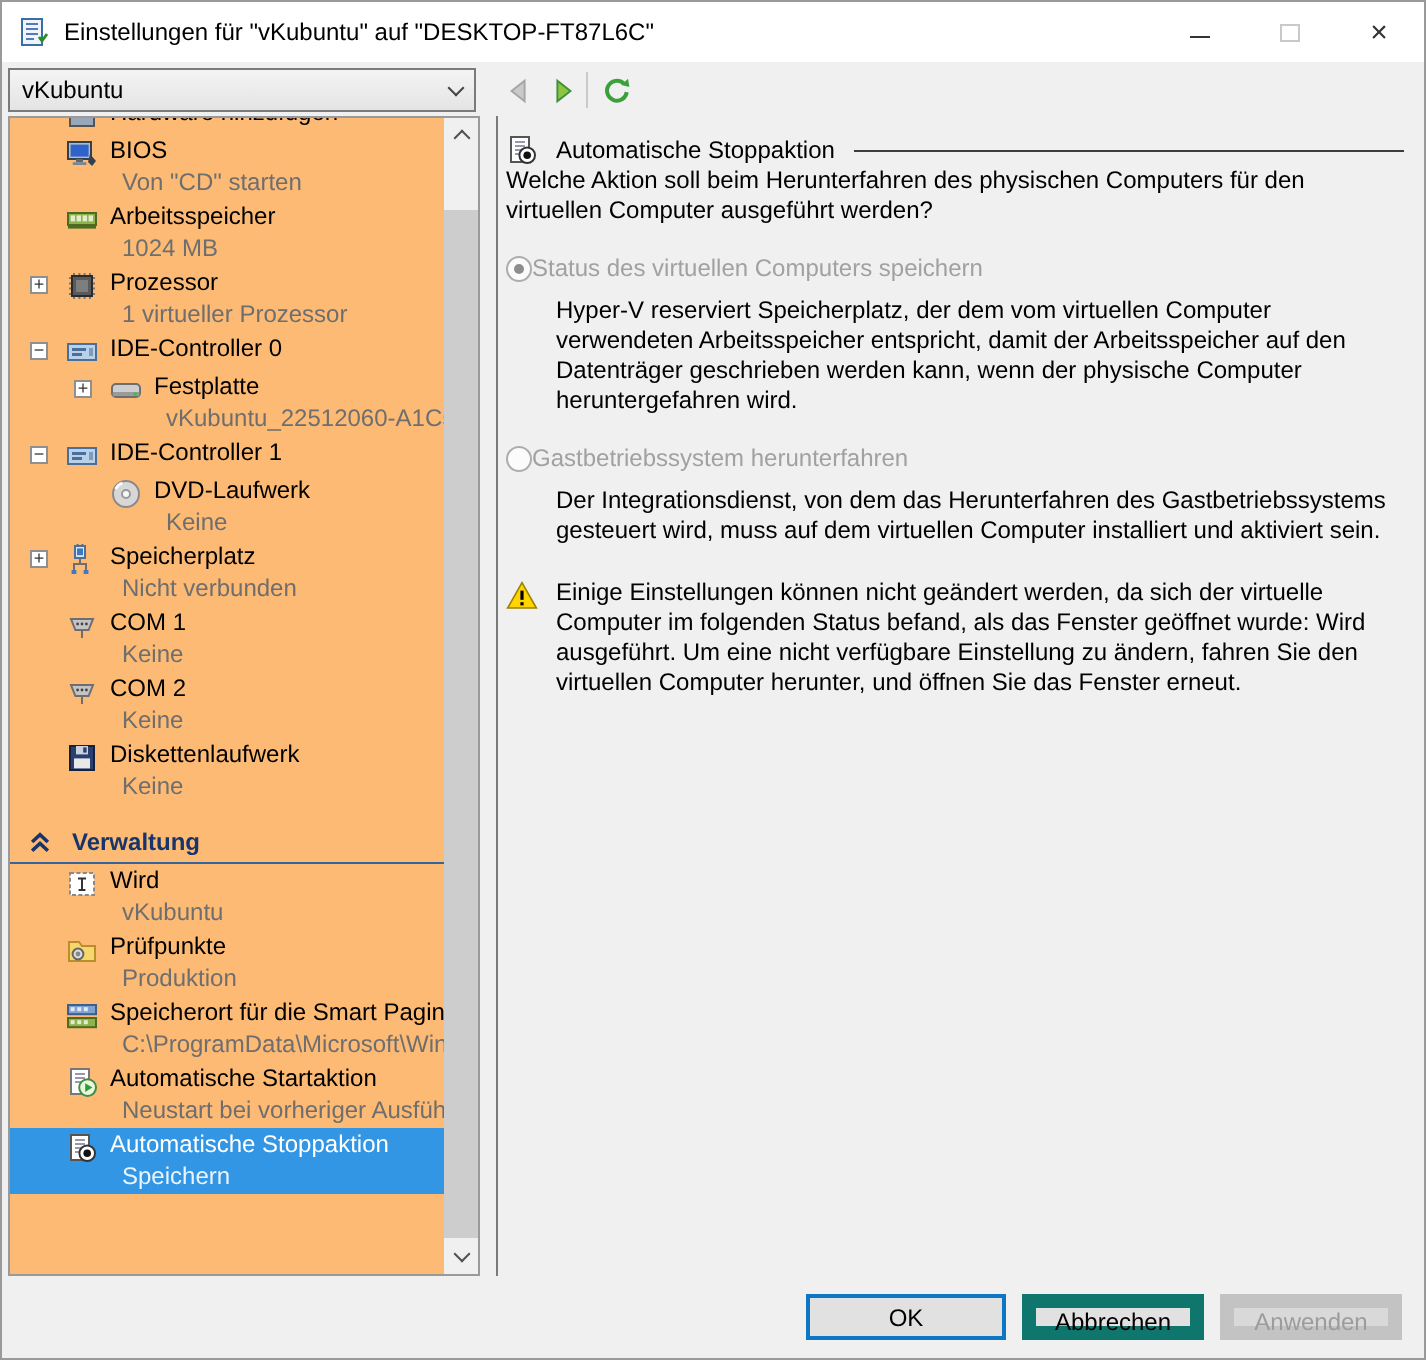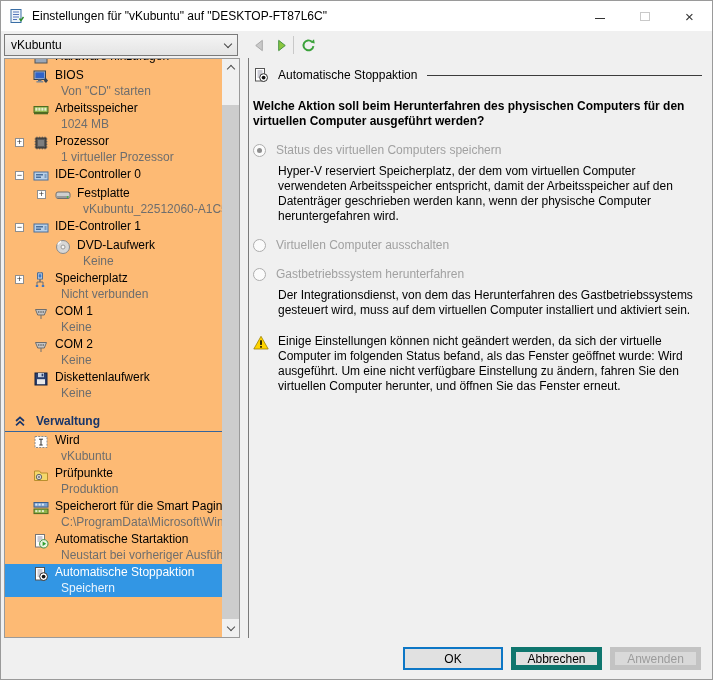--- a/index.html
+++ b/index.html
@@ -68,35 +68,35 @@
 
   .v-divider { position:absolute; left:247px; top:57px; width:1px; height:580px; background:#7a7a7a; }
 
   
   .content { position:absolute; left:252px; top:57px; width:453px; }
   .content-header { display:flex; align-items:center; margin-top:9px; }
   .content-header .hdr-icon { width:16px; height:16px; flex:0 0 16px; }
   .content-header .hdr-icon svg { width:16px; height:16px; display:block; }
   .content-header .hdr-title { margin-left:9px; white-space:nowrap; }
   .content-header .hdr-rule { flex:1; height:1px; background:#3c3c3c; margin-left:10px; margin-right:4px; }
-  .question { margin-top:16px; line-height:15px; width:450px;font-weight:bold; }
+  .question { line-height:15px; width:450px; }
   .radio-row { display:flex; align-items:flex-start; margin-top:14px; }
   .radio-row .radio { width:13px; height:13px; border-radius:50%; border:1px solid #adadad; background:#fbfbfb;
     flex:0 0 13px; margin-top:1px; position:relative; }
   .radio .radio-dot { position:absolute; left:3px; top:3px; width:5px; height:5px; border-radius:50%; background:#8e8e8e; }
-  .radio-row .radio-label { margin-left:10px; color:#a1a1a1; line-height:15px; }
+  .radio-row .radio-label { margin-left:0; color:#a1a1a1; line-height:15px; }
   .radio-desc { margin:6px 0 2px 25px; line-height:15px; color:#000; width:425px; }
   .warning { display:flex; align-items:flex-start; margin-top:16px; }
   .warning .warn-icon { width:16px; height:16px; flex:0 0 16px; margin-top:1px; }
   .warning .warn-icon svg { width:16px; height:16px; display:block; }
   .warning .warn-text { margin-left:9px; line-height:15px; width:428px; }
 
   
   .footer { position:absolute; right:11px; bottom:9px; display:flex; gap:8px; align-items:center; }
-  .btn { height:23px; background:#e1e1e1; border:5px solid #0f766e; font-family:"Liberation Sans",sans-serif;
+  .btn { height:23px; background:#e1e1e1; border:7px solid #0f766e; font-family:"Liberation Sans",sans-serif;
     font-size:12px; color:#000; text-align:center; padding:0; }
   .btn-ok { width:100px; border:2px solid #0d77c6; }
   .btn-cancel { width:91px; }
   .btn-apply { width:91px; background:#d9d9d9; border-color:#c3c3c3; color:#9c9c9c; }
 </style>
 </head>
 <body>
 
 <div class="window">
 
@@ -453,26 +453,20 @@
             <span class="radio">
               <span class="radio-dot"></span>
             </span>
             <span class="radio-label">Status des virtuellen Computers speichern</span>
           </div>
           <div class="radio-desc">Hyper-V reserviert Speicherplatz, der dem vom virtuellen Computer verwendeten Arbeitsspeicher entspricht, damit der Arbeitsspeicher auf den Datenträger geschrieben werden kann, wenn der physische Computer heruntergefahren wird.</div>
         </div>
         <div>
           <div class="radio-row">
             <span class="radio"></span>
-            <span class="radio-label">Virtuellen Computer ausschalten</span>
-          </div>
-        </div>
-        <div>
-          <div class="radio-row">
-            <span class="radio"></span>
             <span class="radio-label">Gastbetriebssystem herunterfahren</span>
           </div>
           <div class="radio-desc">Der Integrationsdienst, von dem das Herunterfahren des Gastbetriebssystems gesteuert wird, muss auf dem virtuellen Computer installiert und aktiviert sein.</div>
         </div>
       </div>
     <div class="warning">
       <span class="warn-icon">
           <svg viewBox="0 0 16 16">
             <path d="M8 1.3L15.2 14H.8z" fill="#ffd400" stroke="#9c8200" stroke-width=".8"></path>
             <rect x="7.2" y="5.3" width="1.6" height="4.6" fill="#000"></rect>

